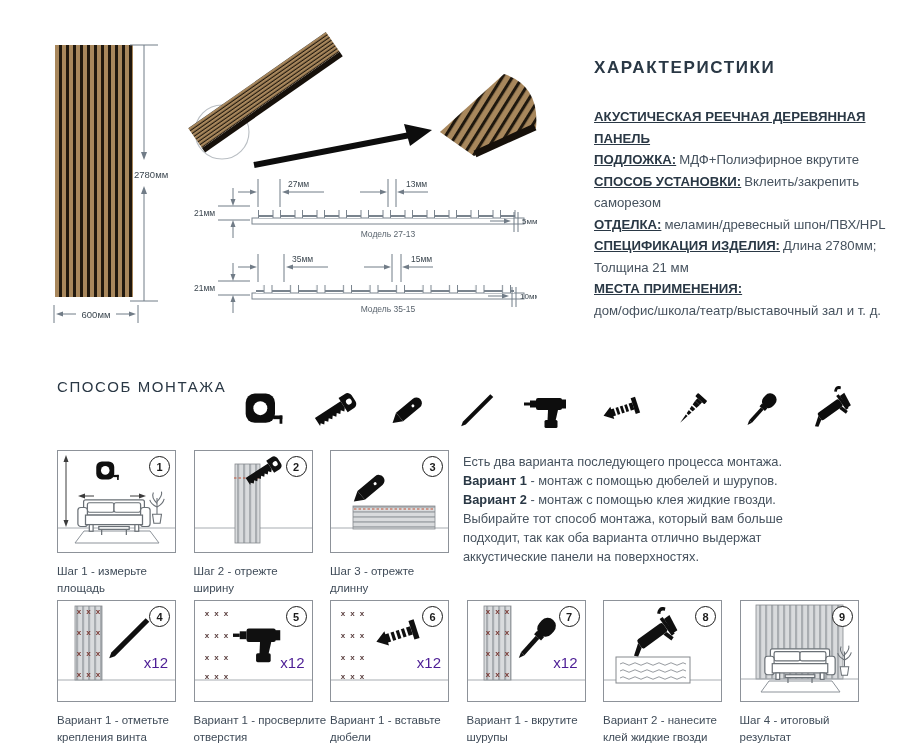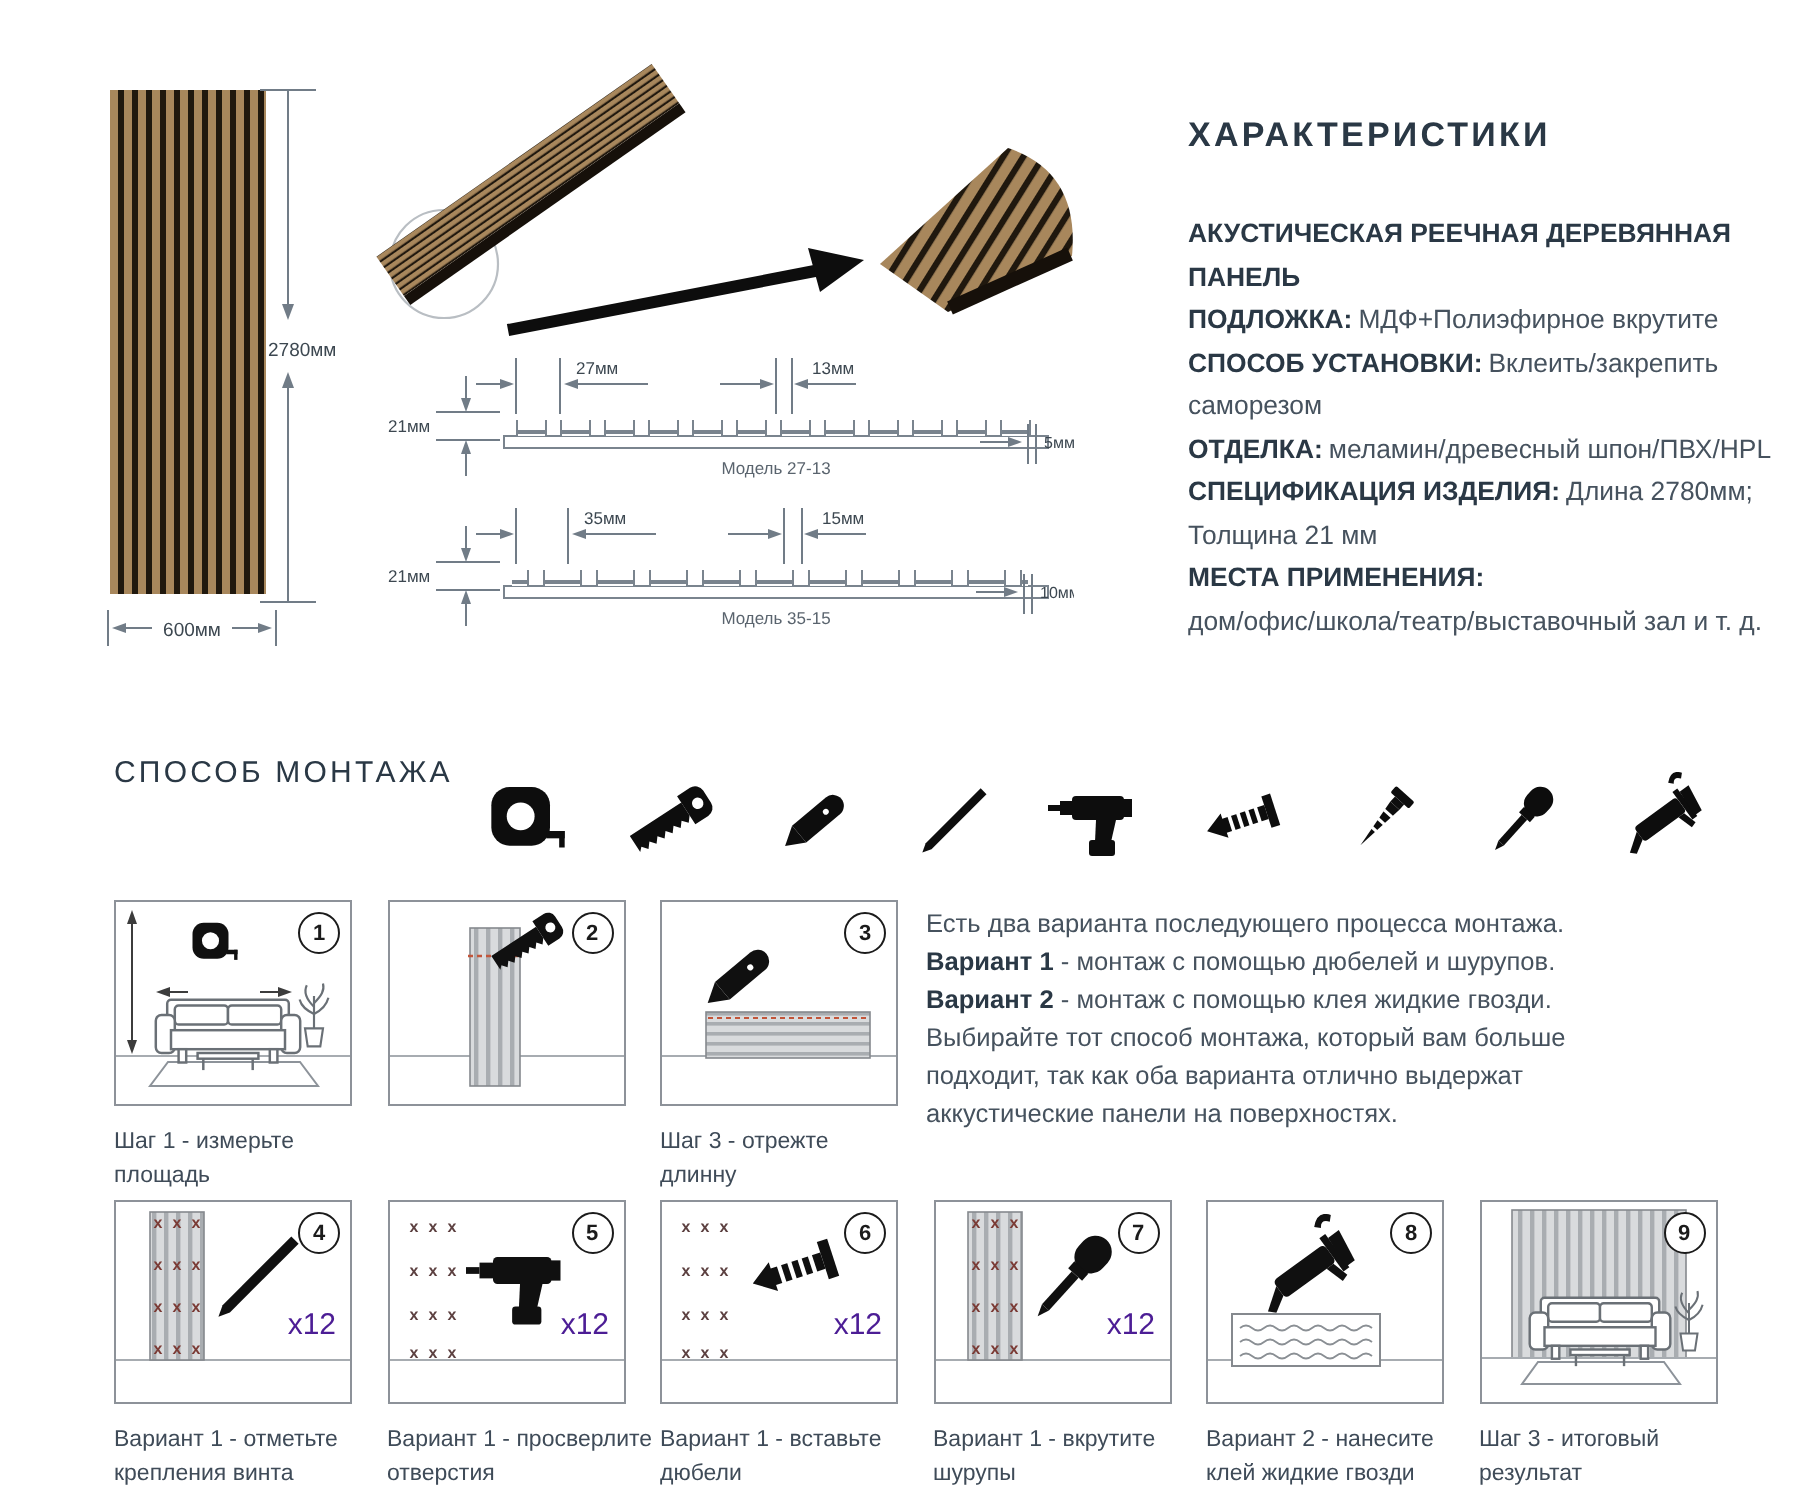--- a/index.html
+++ b/index.html
@@ -8,21 +8,21 @@
   .abs{position:absolute;}
 
   
   .front-panel{left:55px;top:45px;width:78px;height:252px;
     background:repeating-linear-gradient(to right,#a8875c 0 4px,#20180e 4px 7px);}
 
   
   .specs{left:594px;top:58px;width:314px;}
   .specs h1{font-size:17px;font-weight:600;letter-spacing:1.6px;color:#2a3845;margin:0 0 28px 0;}
   .specs p{margin:0;font-size:13.2px;line-height:21.5px;color:#46525e;}
-  .specs b{color:#2a3845;font-weight:700;margin-right:3px;}
+  .specs b{color:#2a3845;font-weight:700;margin-right:3px;text-decoration:underline;}
   .specs .block{display:block;}
 
   
   .montage-title{left:57px;top:378px;font-size:15px;font-weight:500;letter-spacing:1.6px;color:#2a3845;}
   .tools{left:242px;top:386px;width:616px;height:48px;display:flex;justify-content:space-between;align-items:center;}
   .tool{fill:#0d0d0d;}
 
   
   .col{position:absolute;width:117px;}
   .card{position:relative;width:117px;height:101px;border:1px solid #8d9299;background:#fff;}
@@ -336,20 +336,21 @@
   <div class="col" style="left:193.5px;top:450px">
     <div class="card">
       <svg class="art" width="117" height="101" viewBox="0 0 117 101">
         <line x1="0" y1="77" x2="117" y2="77" stroke="#a7acb1"></line>
         <rect x="40" y="13" width="25" height="79" fill="url(#pGrayV)" stroke="#85898e" stroke-width="0.8"></rect>
         <line x1="39" y1="27" x2="66" y2="27" stroke="#c2553a" stroke-width="1.2" stroke-dasharray="2.5,2"></line>
         <use href="#tool-saw" x="46" y="0" width="46" height="40" fill="#101010"></use>
       </svg>
       <div class="badge">2</div>
     </div>
+    <p class="caption cap-narrow">Шаг 2 - отрежте ширину</p>
   </div>
 
   <div class="col" style="left:330px;top:450px">
     <div class="card">
       <svg class="art" width="117" height="101" viewBox="0 0 117 101">
         <line x1="0" y1="77" x2="117" y2="77" stroke="#a7acb1"></line>
         <rect x="22" y="55" width="82" height="23" fill="url(#pGrayH)" stroke="#85898e" stroke-width="0.8"></rect>
         <line x1="23" y1="58" x2="103" y2="58" stroke="#c2553a" stroke-width="1.1" stroke-dasharray="2.5,2"></line>
         <use href="#tool-knife" x="16" y="14" width="46" height="46" fill="#101010"></use>
       </svg>
@@ -492,16 +493,16 @@
     <div class="card">
       <svg class="art" width="117" height="100" viewBox="0 0 117 100">
         <rect x="15" y="4" width="87" height="74" fill="url(#pGrayV)" stroke="#85898e" stroke-width="0.8"></rect>
         <line x1="0" y1="78" x2="117" y2="78" stroke="#a7acb1"></line>
         <polygon points="20,91 99,91 91,80 28,80" fill="#fff" stroke="#8d939a"></polygon>
         <use href="#art-sofa" x="22" y="46" width="74" height="37"></use>
         <use href="#art-plant" x="95" y="42" width="17" height="34"></use>
       </svg>
       <div class="badge">9</div>
     </div>
-    <p class="caption cap-wide">Шаг 3 - итоговый результат</p>
+    <p class="caption cap-wide">Шаг 4 - итоговый результат</p>
   </div>
 
 </div>
 
 </body></html>

